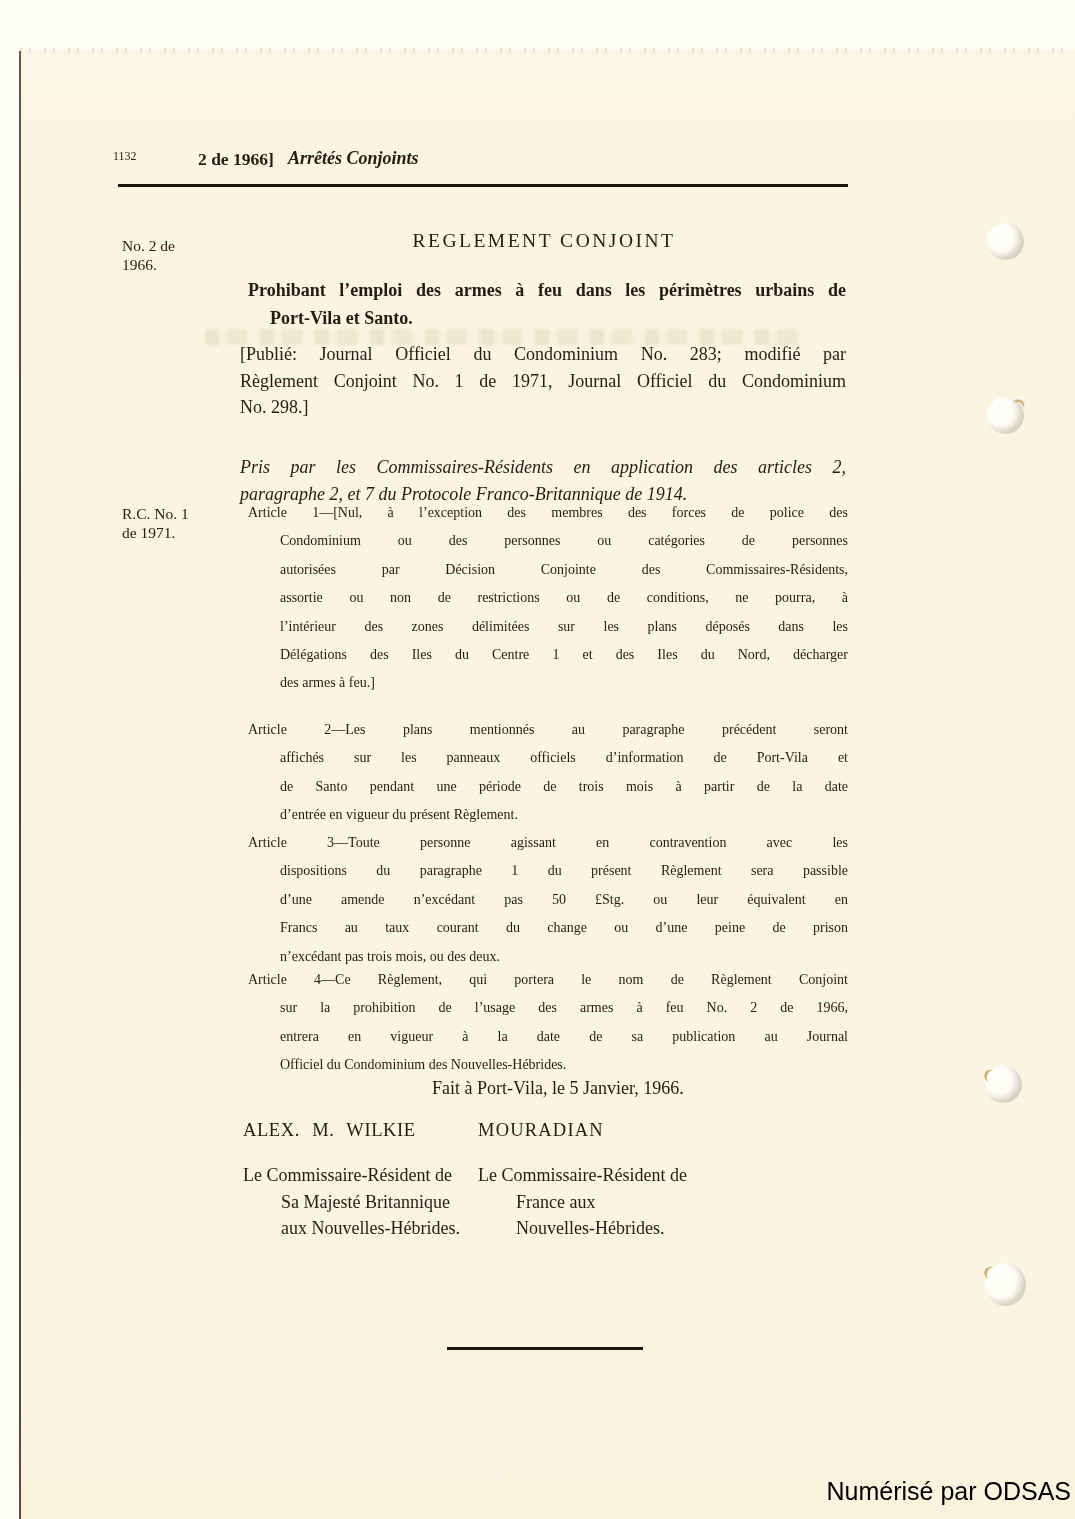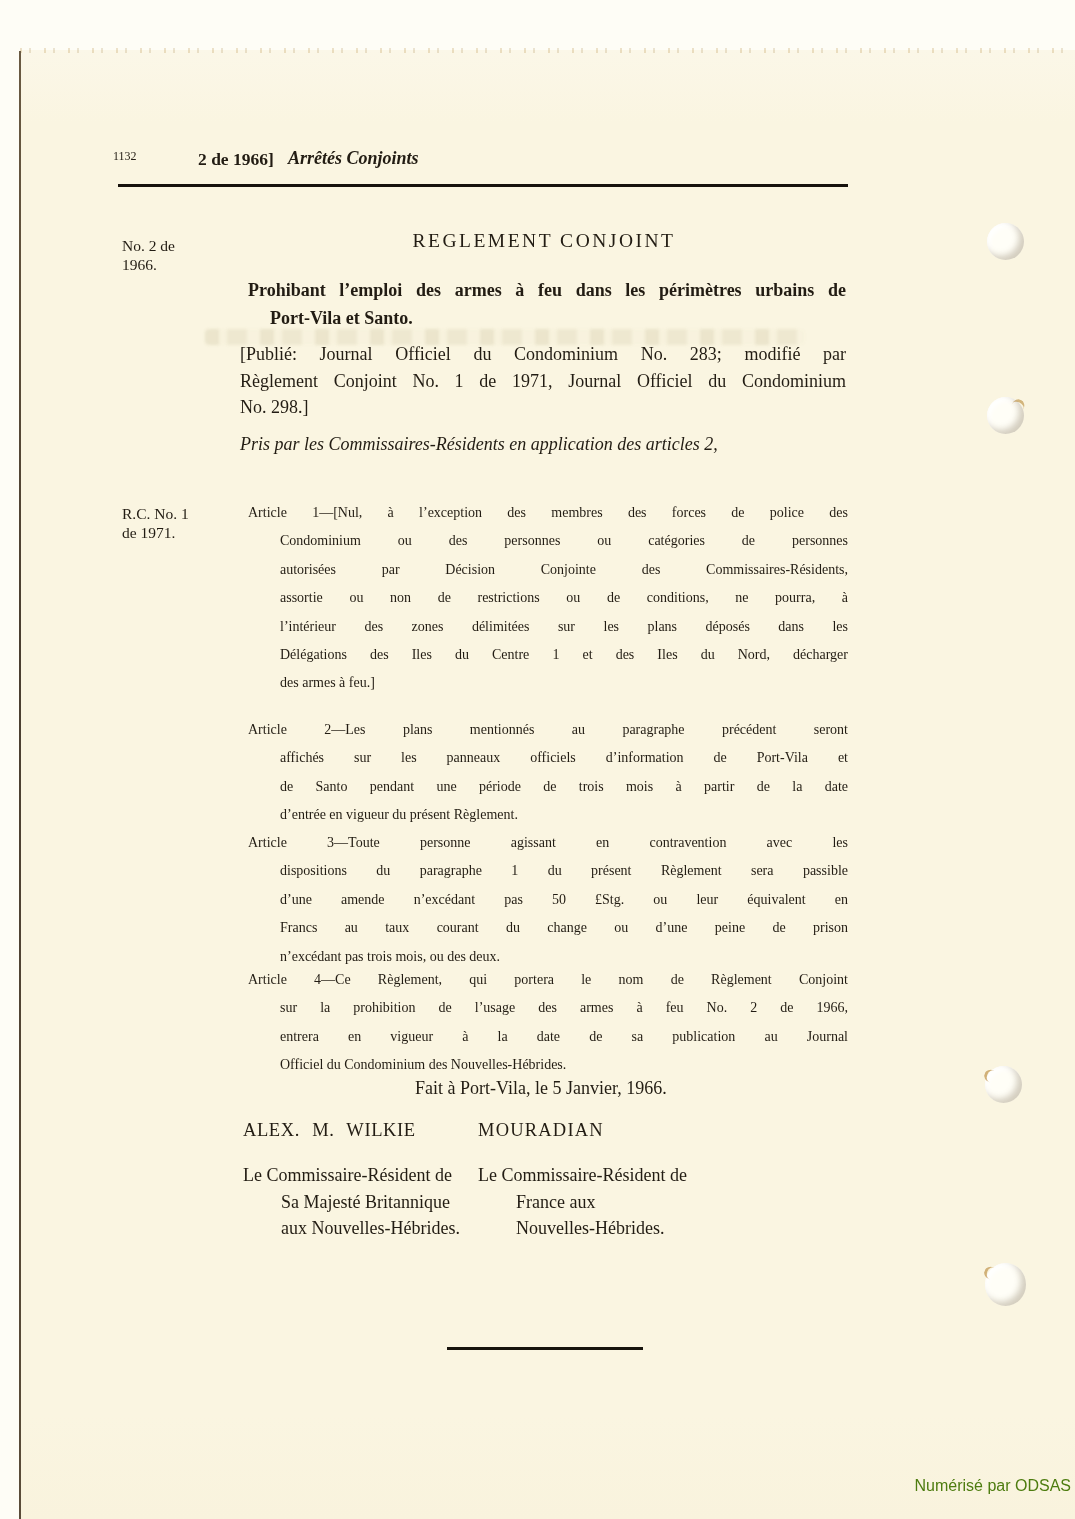--- a/index.html
+++ b/index.html
@@ -41,45 +41,45 @@
   .margin-note { font-size:15.5px; line-height:19px; }
   #mnote-reg   { left:122px; top:236px; width:100px; }
   #mnote-amend { left:122px; top:504px; width:105px; }
 
   #subject { left:248px; top:276px; width:598px; font-weight:bold;
              font-size:18px; line-height:28px; }
   #subject .jline:last-child { margin-left:22px; }
 
   #pubnote  { left:240px; top:341px; width:606px; 
               font-size:18px; line-height:26.6px; }
-  #preamble { left:240px; top:431px; width:606px; font-style:italic;
+  #preamble { left:240px; top:454px; width:606px; font-style:italic;
               font-size:18px; line-height:26.6px; }
 
   .article { left:240px; width:568px; padding-left:40px;
              font-size:14px; line-height:28.4px; }
   .article .jline:first-child { margin-left:-32px; }
   #article-1 { top:499px; }
   #article-2 { top:716px; }
   #article-3 { top:829px; }
   #article-4 { top:966px; }
 
-  #dateline { left:415px; top:1078px; font-size:18px; }
+  #dateline { left:432px; top:1078px; font-size:18px; }
 
   .sig-name  { font-size:18.5px; letter-spacing:.6px; word-spacing:7px; }
   #sig-left-name  { left:243px; top:1120px; }
   #sig-right-name { left:478px; top:1120px; letter-spacing:1.2px; word-spacing:normal; }
   .sig-title { font-size:18px; line-height:26.5px; }
   #sig-left-title  { left:243px; top:1162px; }
   #sig-right-title { left:478px; top:1162px; }
   .sig-title .line:nth-child(n+2) { margin-left:38px; }
 
   #section-divider { left:447px; top:1347px; width:196px; height:2.5px; background:#17130d; }
 
   #watermark { right:4px; top:1477px; font-family:"Liberation Sans", sans-serif;
-               font-size:16px; color:#4d7c0f; }
+               font-size:25px; color:#000000; }
 
   .hole { position:absolute; width:37px; height:37px; border-radius:50%;
           background:#fffef7;
           box-shadow: inset -5px -4px 6px rgba(125,110,80,.33),
                       inset 3px 4px 4px rgba(255,255,255,.85); }
   #hole-1 { left:987px; top:223px; }
   #hole-2 { left:987px; top:397px; }
   #hole-3 { left:985px; top:1066px; }
   #hole-4 { left:985px; top:1263px; width:41px; height:43px; }
   .stain-tr::before { content:""; position:absolute; right:0px; top:2px; width:13px; height:13px;
@@ -125,20 +125,21 @@
   </div>
 
 <div class="abs block" id="pubnote">
     <div class="jline">[Publié: Journal Officiel du Condominium No. 283; modifié par</div>
     <div class="jline">Règlement Conjoint No. 1 de 1971, Journal Officiel du Condominium</div>
     <div class="jline">No. 298.]</div>
   </div>
 
 <div class="abs block" id="preamble">
     <div class="jline">Pris par les Commissaires-Résidents en application des articles 2,</div>
+    <div class="jline">paragraphe 2, et 7 du Protocole Franco-Britannique de 1914.</div>
   </div>
 
 <div class="abs margin-note" id="mnote-amend">
     <div class="line">R.C. No. 1</div>
     <div class="line">de 1971.</div>
   </div>
 
 <div class="abs block article" id="article-1">
     <div class="jline">Article 1—[Nul, à l’exception des membres des forces de police des</div>
     <div class="jline">Condominium ou des personnes ou catégories de personnes</div>

